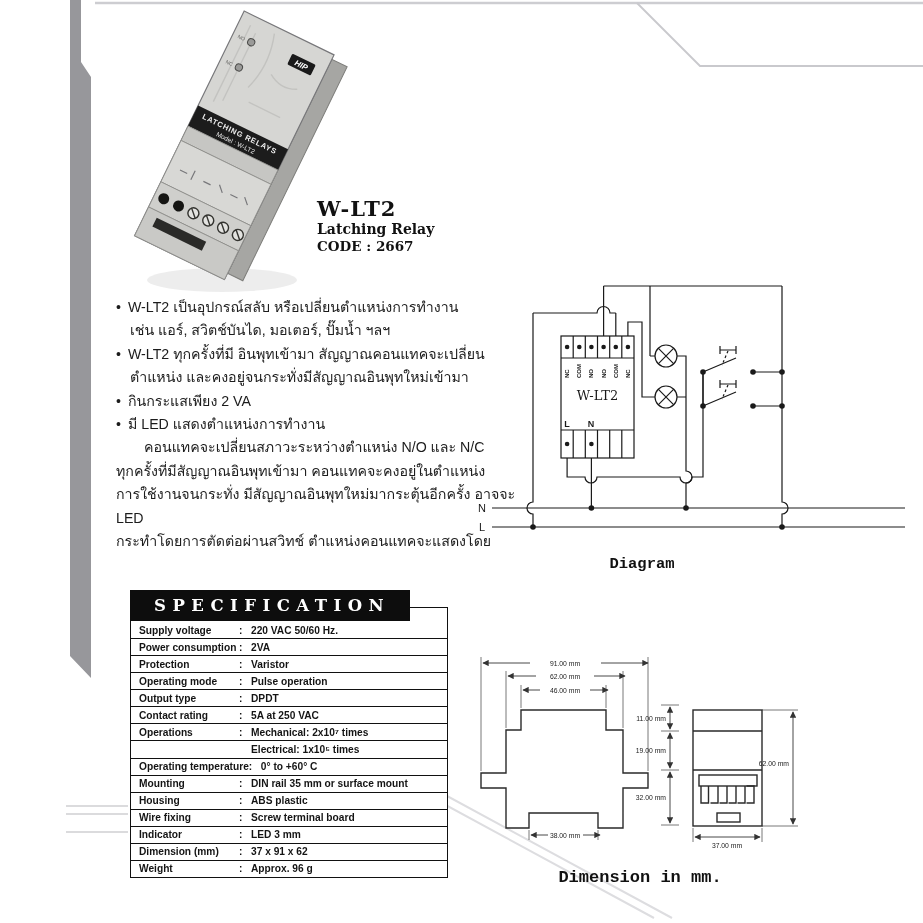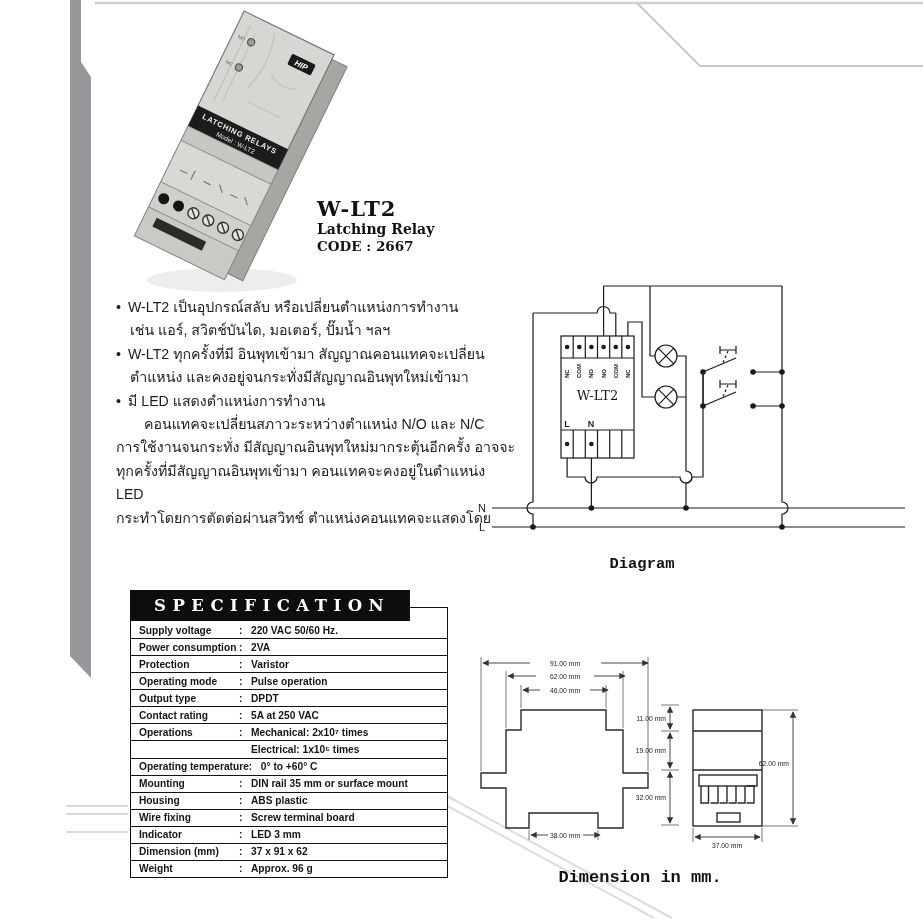--- a/index.html
+++ b/index.html
@@ -97,24 +97,25 @@
     <div class="title-model">W-LT2</div>
     <div class="title-name">Latching Relay</div>
     <div class="title-code">CODE : 2667</div>
   </div>
 
   <div class="layer features" id="features">
       <div class="fline bullet"><span class="blt">•</span><span>W-LT2 เป็นอุปกรณ์สลับ หรือเปลี่ยนตำแหน่งการทำงาน</span></div>
       <div class="fline cont"><span>เช่น แอร์, สวิตช์บันได, มอเตอร์, ปั๊มน้ำ ฯลฯ</span></div>
       <div class="fline bullet"><span class="blt">•</span><span>W-LT2 ทุกครั้งที่มี อินพุทเข้ามา สัญญาณคอนแทคจะเปลี่ยน</span></div>
       <div class="fline cont"><span>ตำแหน่ง และคงอยู่จนกระทั่งมีสัญญาณอินพุทใหม่เข้ามา</span></div>
+      <div class="fline bullet"><span class="blt">•</span><span>กินกระแสเพียง 2 VA</span></div>
       <div class="fline bullet"><span class="blt">•</span><span>มี LED แสดงตำแหน่งการทำงาน</span></div>
       <div class="fline para"><span>คอนแทคจะเปลี่ยนสภาวะระหว่างตำแหน่ง N/O และ N/C</span></div>
+      <div class="fline plain"><span>ทุกครั้งที่มีสัญญาณอินพุทเข้ามา คอนแทคจะคงอยู่ในตำแหน่ง</span></div>
       <div class="fline plain"><span>การใช้งานจนกระทั่ง มีสัญญาณอินพุทใหม่มากระตุ้นอีกครั้ง อาจจะ</span></div>
-      <div class="fline plain"><span>ทุกครั้งที่มีสัญญาณอินพุทเข้ามา คอนแทคจะคงอยู่ในตำแหน่ง</span></div>
       <div class="fline plain"><span>LED</span></div>
       <div class="fline plain"><span>กระทำโดยการตัดต่อผ่านสวิทช์ ตำแหน่งคอนแทคจะแสดงโดย</span></div>
     </div>
 
   <div class="layer spec-header">SPECIFICATION</div>
   <div class="layer spec-table">
     <div class="spec-rows" id="spec-rows">
         <div class="srow">
           <span class="sl">Supply voltage</span>
           <span class="sc">:</span>

